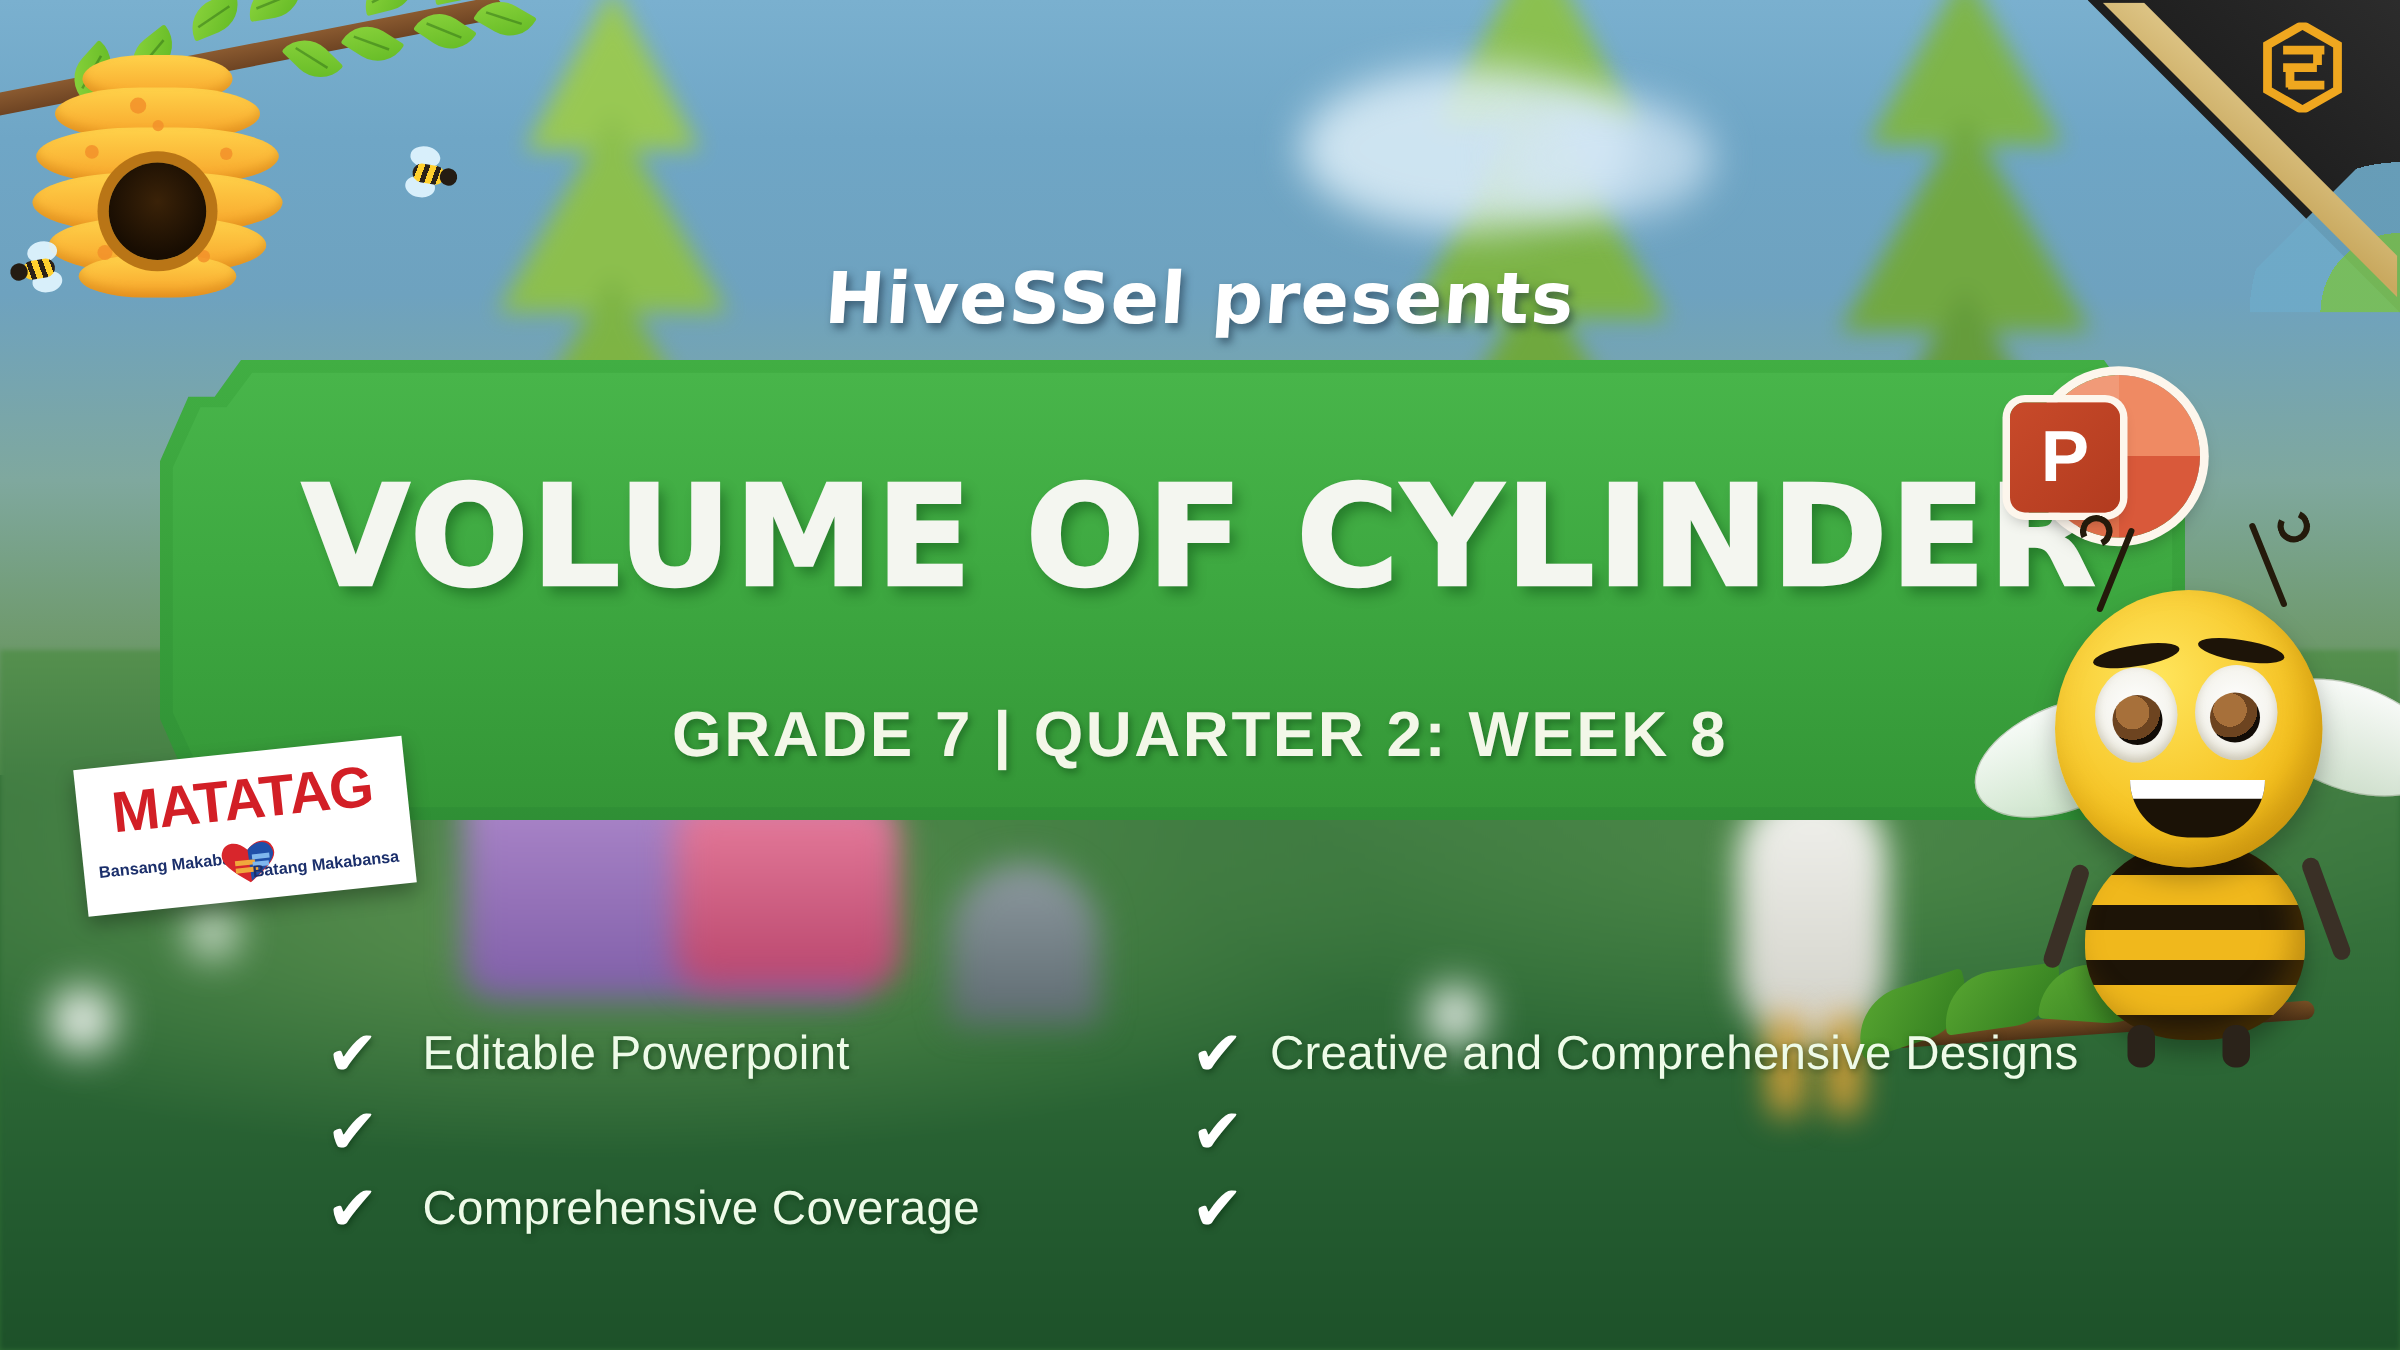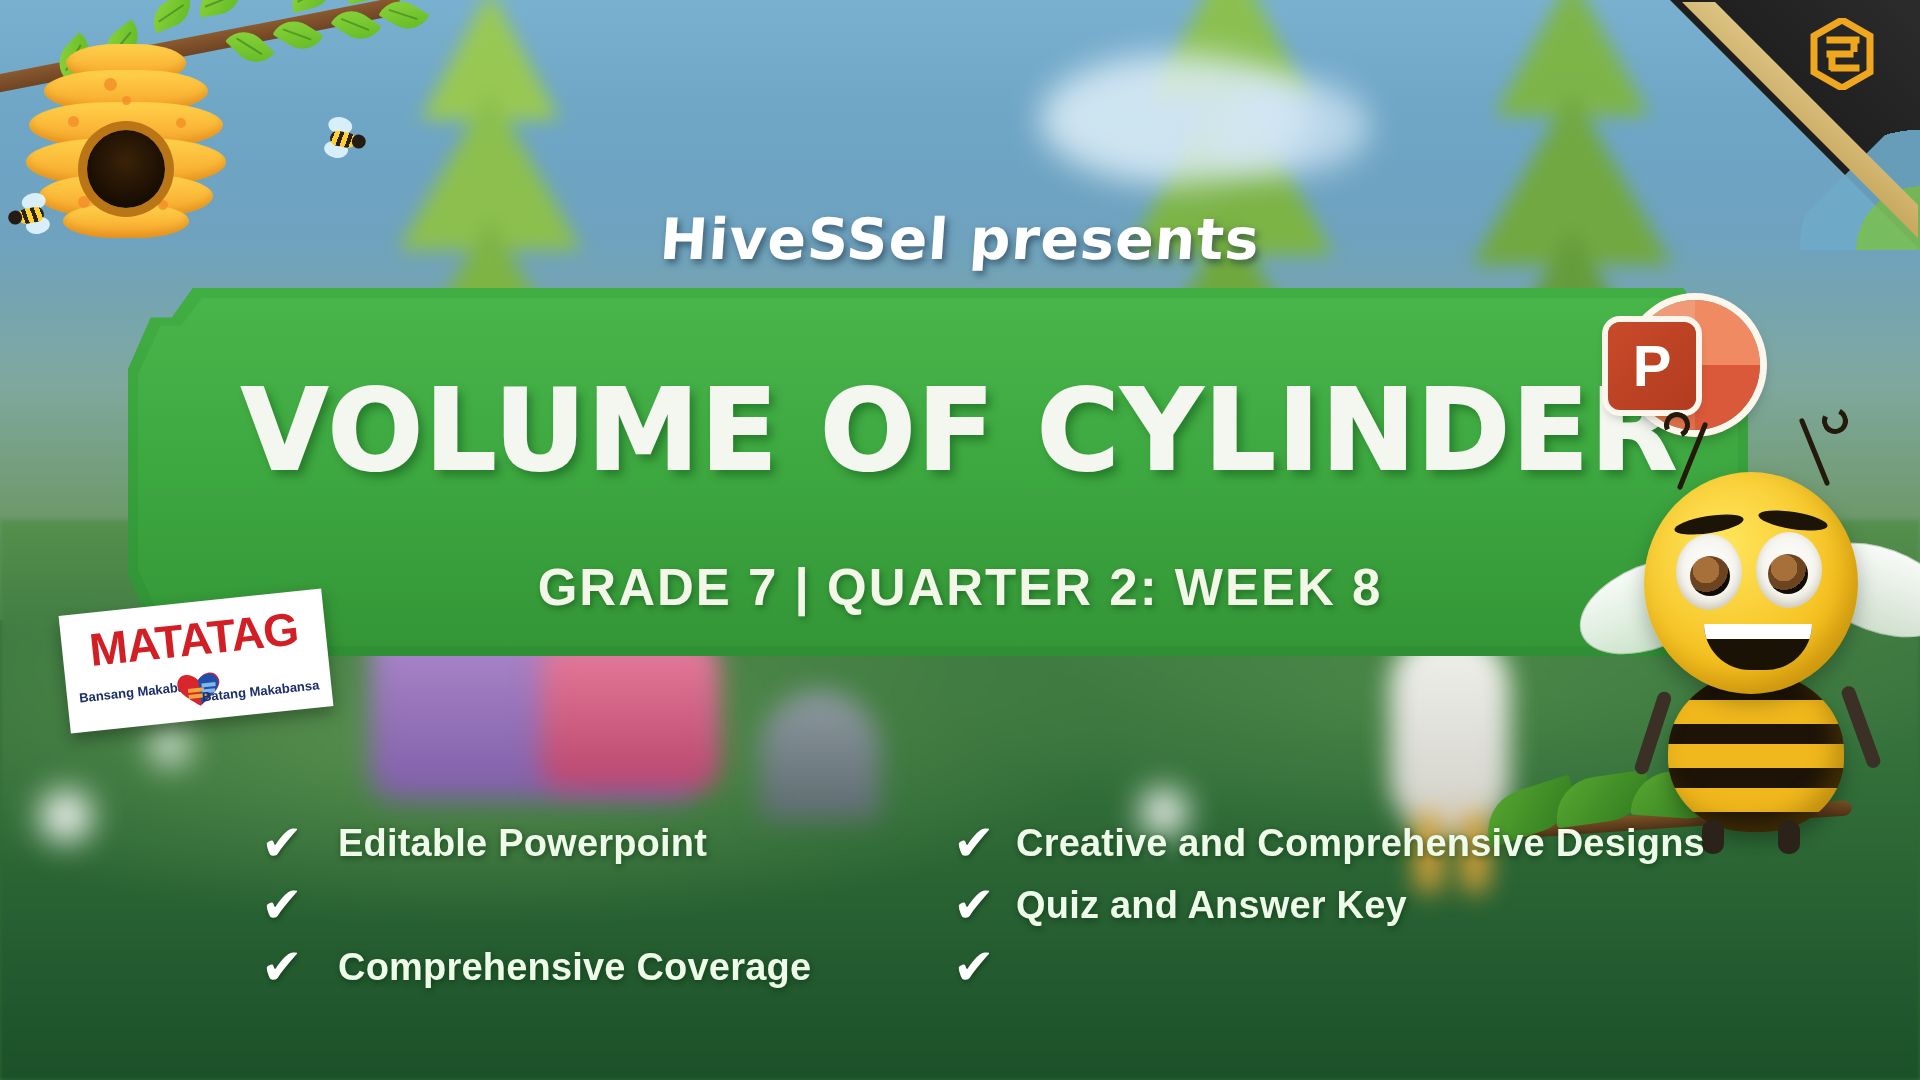--- a/index.html
+++ b/index.html
@@ -262,21 +262,20 @@
   .feat .chk {
     font-family:"DejaVu Sans", sans-serif;
     font-size:50px; line-height:1; color:#ffffff; font-weight:700;
     text-shadow:1px 2px 5px rgba(0,40,10,.5);
     width:52px; flex:0 0 52px; text-align:center;
   }
   .feat .txt {
     font-family:"Liberation Sans", sans-serif;
     font-size:38px; color:#eefbe8; letter-spacing:.2px; white-space:pre;
     text-shadow:1px 2px 6px rgba(0,40,10,.55);
-    font-weight:bold;
   }
   .col.left .feat .txt { padding-left:14px; }
 </style>
 </head>
 <body>
 
 <div class="stage">
 
   <div class="bg-sky"></div>
 
@@ -435,21 +434,20 @@
         <span class="txt">Comprehensive Coverage</span>
       </div>
     </div>
     <div class="col right">
       <div class="feat">
         <span class="chk">✔</span>
         <span class="txt">Creative and Comprehensive Designs</span>
       </div>
       <div class="feat">
         <span class="chk">✔</span>
-        <span class="txt">Quiz and Answer Key</span>
       </div>
       <div class="feat">
         <span class="chk">✔</span>
       </div>
     </div>
   </div>
 
 </div>
 
 </body></html>

